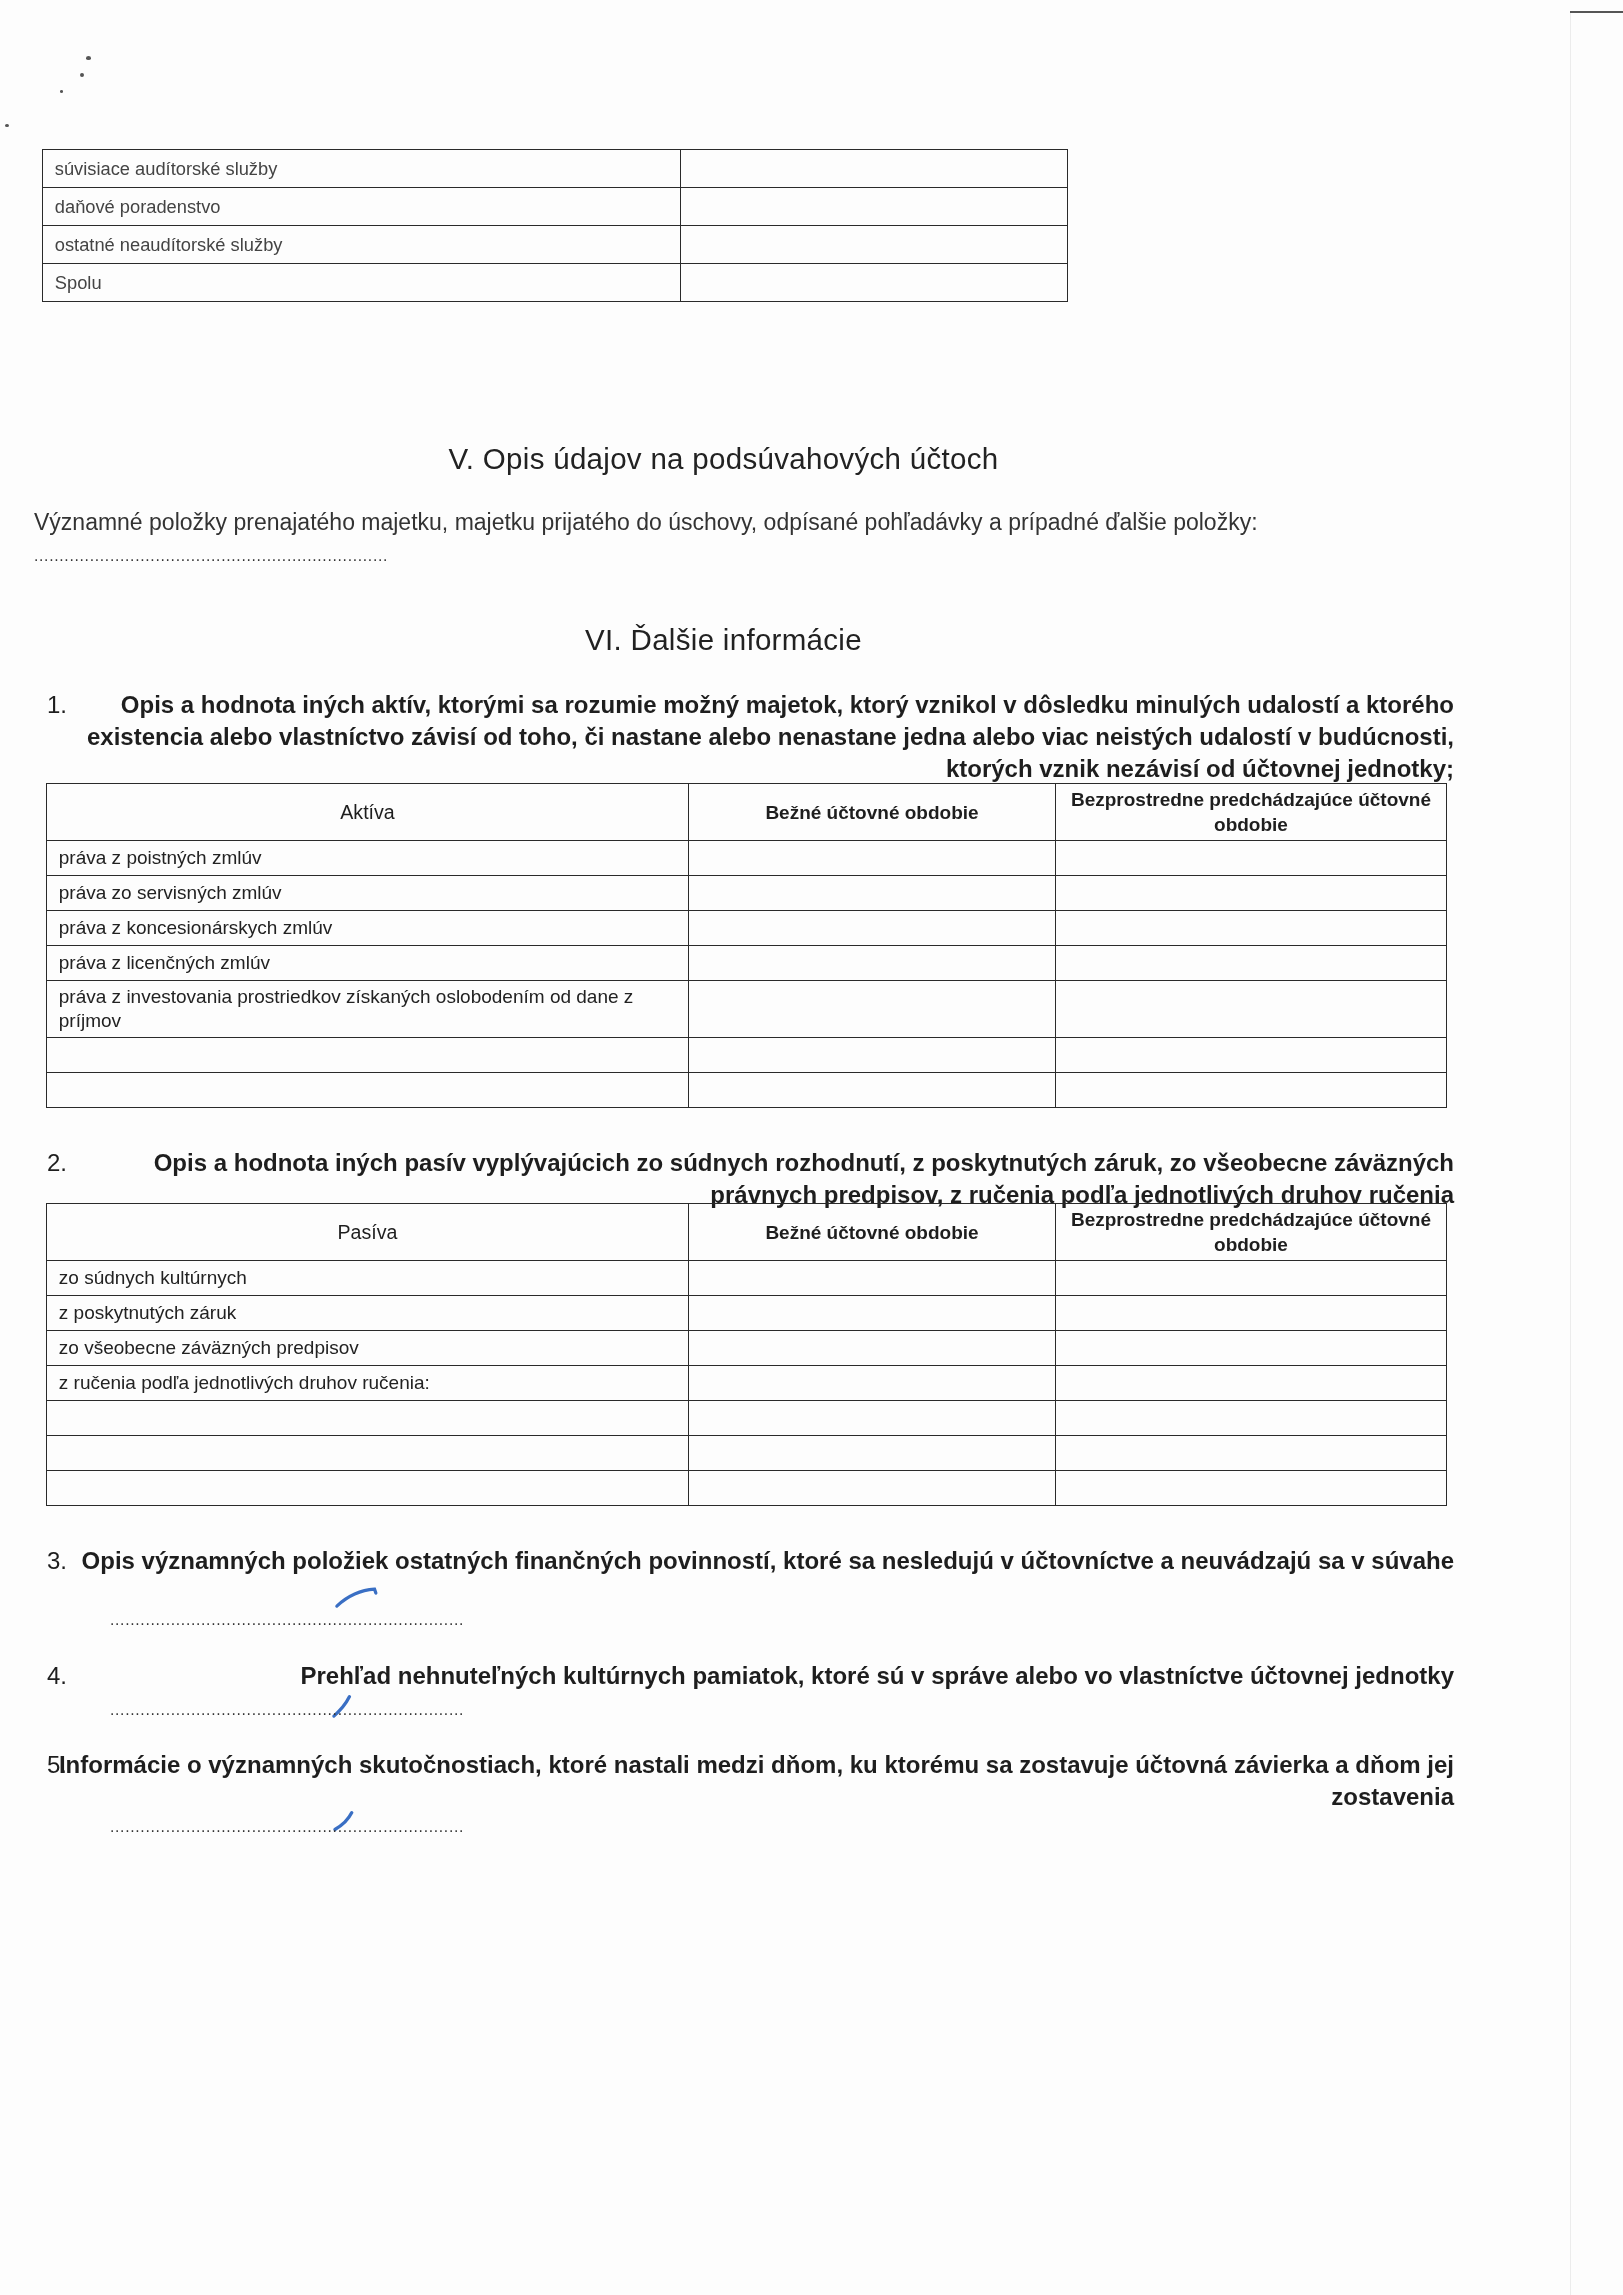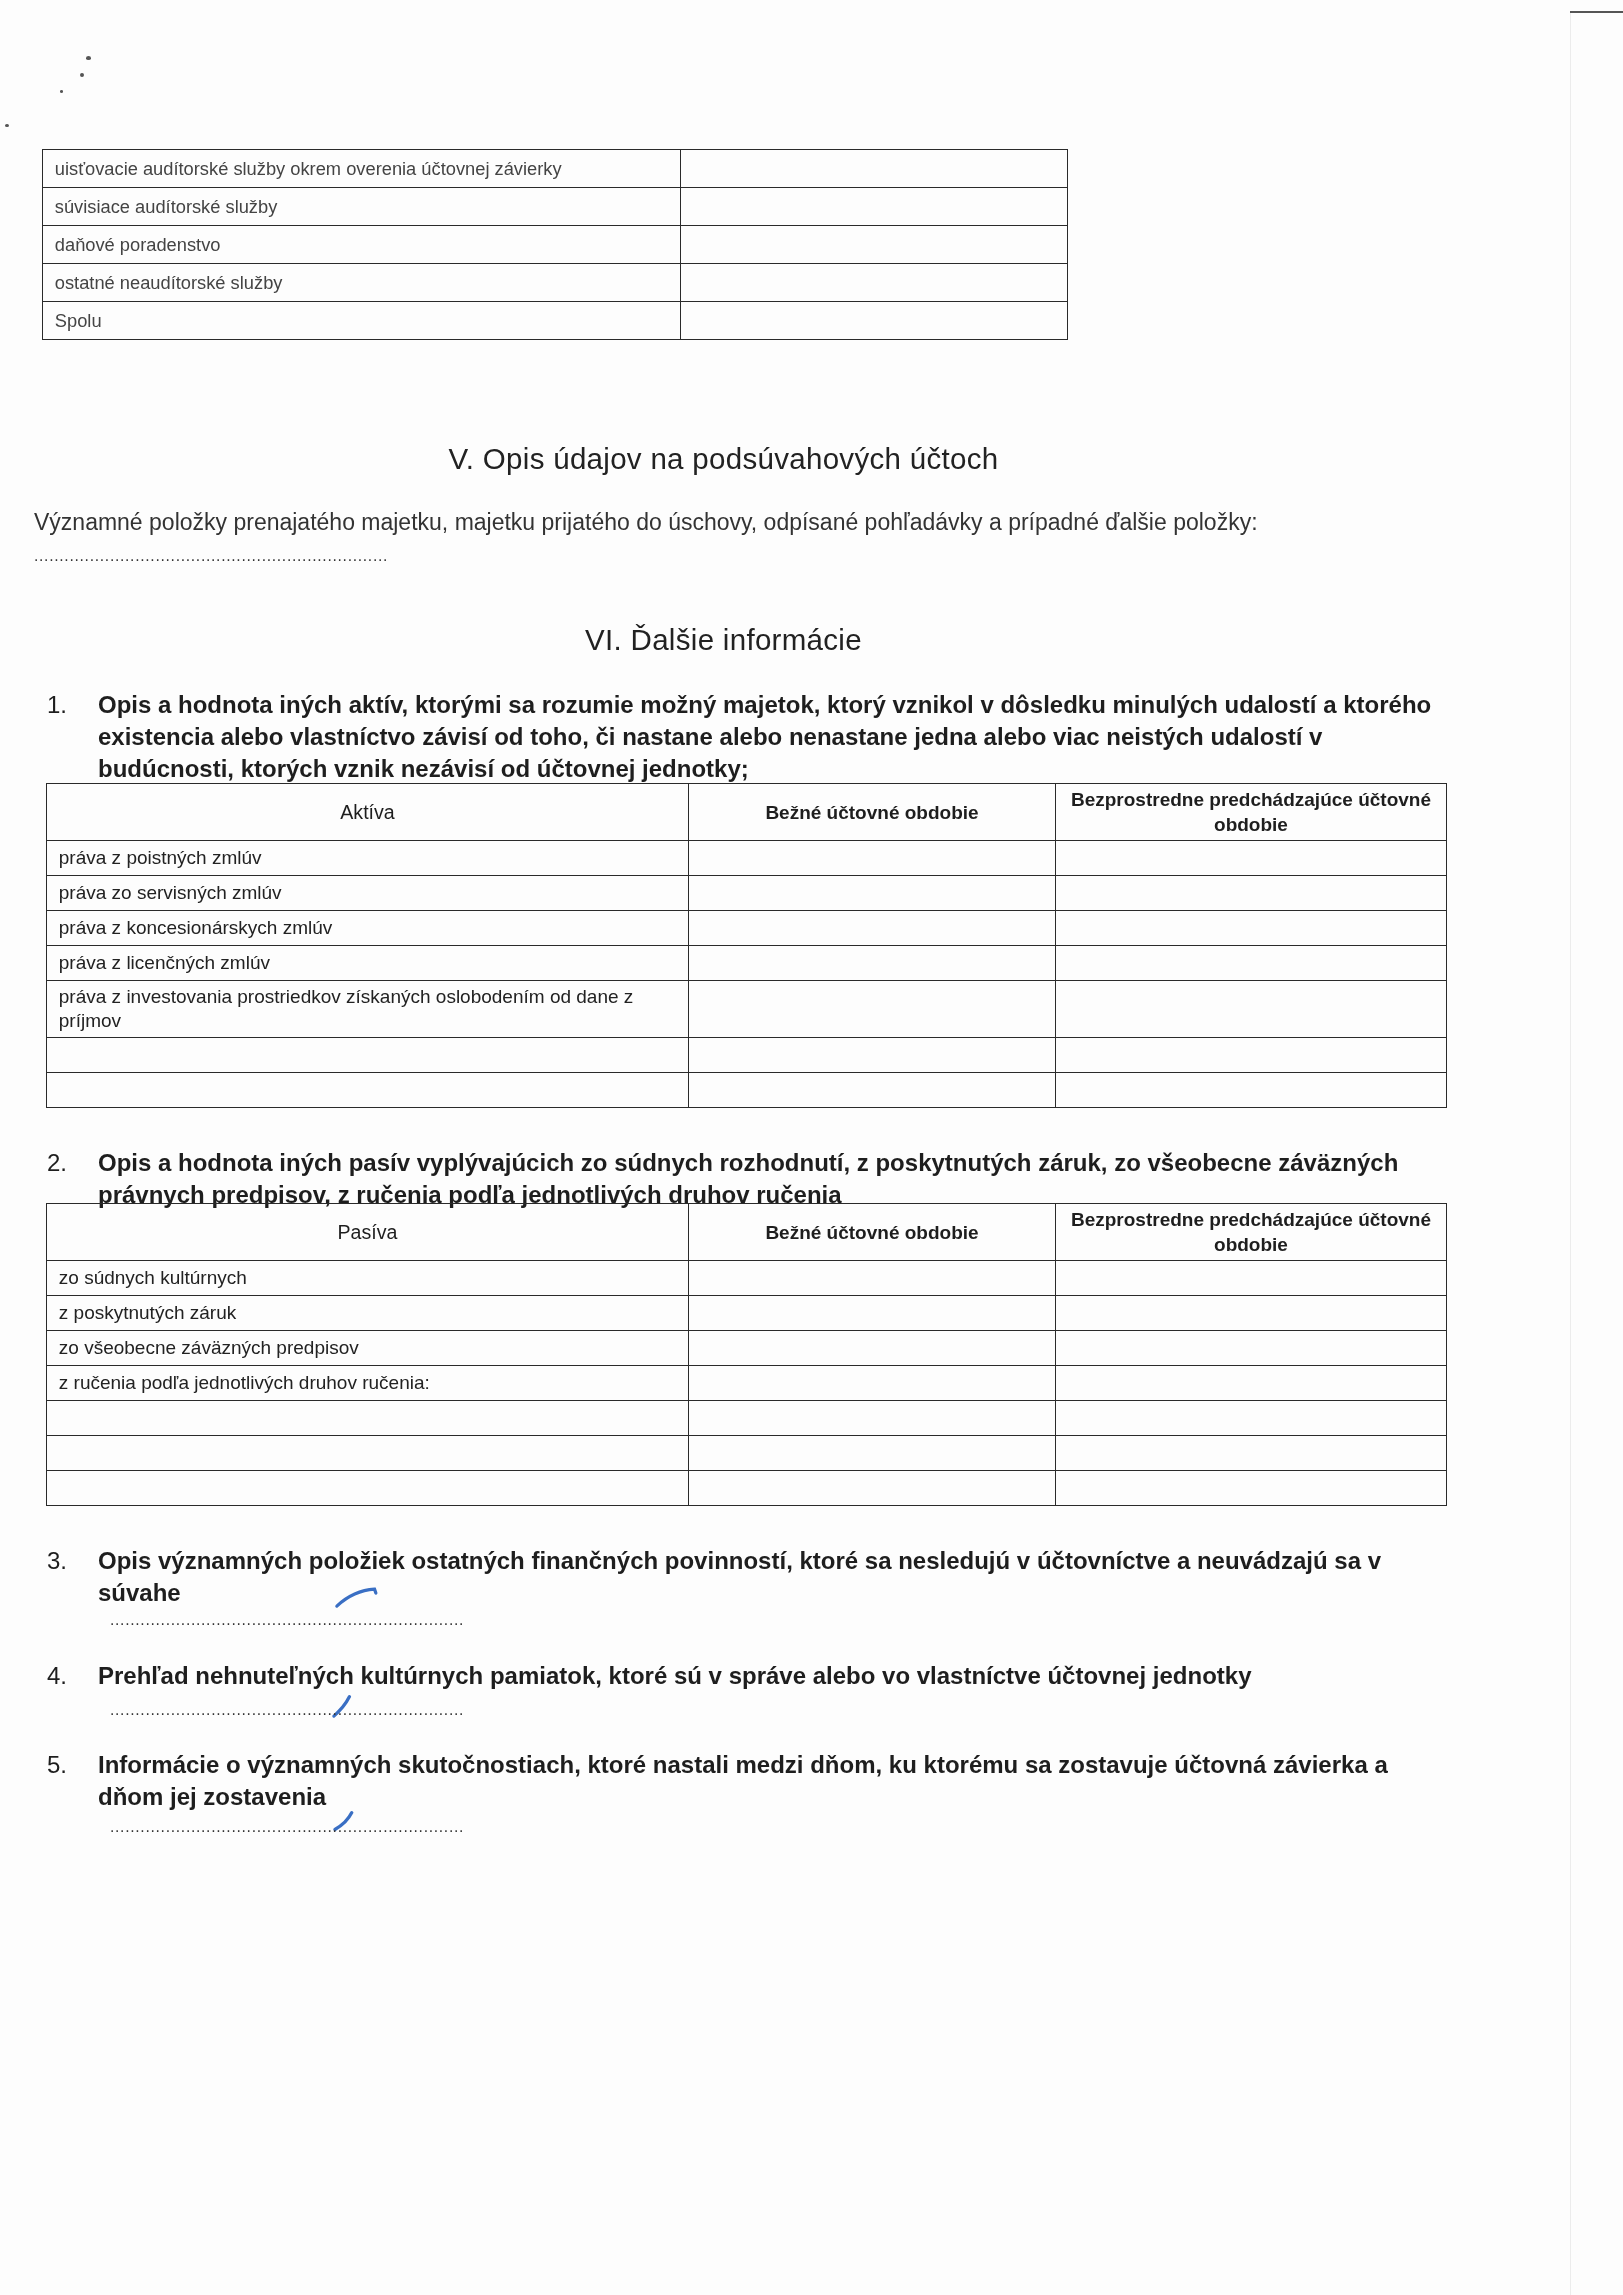--- a/index.html
+++ b/index.html
@@ -23,21 +23,21 @@
 
   .section-title {
     position: absolute; left: 0; width: 1447px; text-align: center;
     font-size: 29.5px; color: #222; letter-spacing: 0.3px;
   }
   .paragraph { position: absolute; font-size: 23px; color: #333; white-space: nowrap; }
   .dots { position: absolute; font-size: 15.7px; color: #333; letter-spacing: 0.7px; white-space: nowrap; overflow: hidden; }
 
   .numbered { position: absolute; left: 47px; width: 1407px; font-size: 24px; font-weight: bold; color: #1e1e1e; line-height: 32px; }
   .numbered .num { position: absolute; left: 0; top: 0; font-weight: normal; }
-  .numbered .txt { margin-left: 51px; display: block; }
+  .numbered .txt { display: block; text-align: right; }
 
   
   .data-table { left: 46px; width: 1401px; }
   .data-table col.a { width: 642px; }
   .data-table col.b { width: 367px; }
   .data-table th { font-weight: normal; font-size: 19.6px; text-align: center; line-height: 25px; height: 56px; }
   .data-table td { font-size: 19px; height: 34px; line-height: 23.6px; color: #222; }
   .data-table tr.tall td { height: 56px; }
 
   .check { position: absolute; }
@@ -52,24 +52,20 @@
 <div class="speck" style="left:60px;top:90px;width:3.3px;height:2.6px;"></div>
 <div class="speck" style="left:5.2px;top:124px;width:3.9px;height:3.3px;"></div>
 
 <table class="grid" id="fees">
   <colgroup>
       <col class="c1">
       <col>
     </colgroup>
   <tbody>
     <tr>
-      <td>uisťovacie audítorské služby okrem overenia účtovnej závierky</td>
-      <td></td>
-    </tr>
-    <tr>
       <td>súvisiace audítorské služby</td>
       <td></td>
     </tr>
     <tr>
       <td>daňové poradenstvo</td>
       <td></td>
     </tr>
     <tr>
       <td>ostatné neaudítorské služby</td>
       <td></td>

